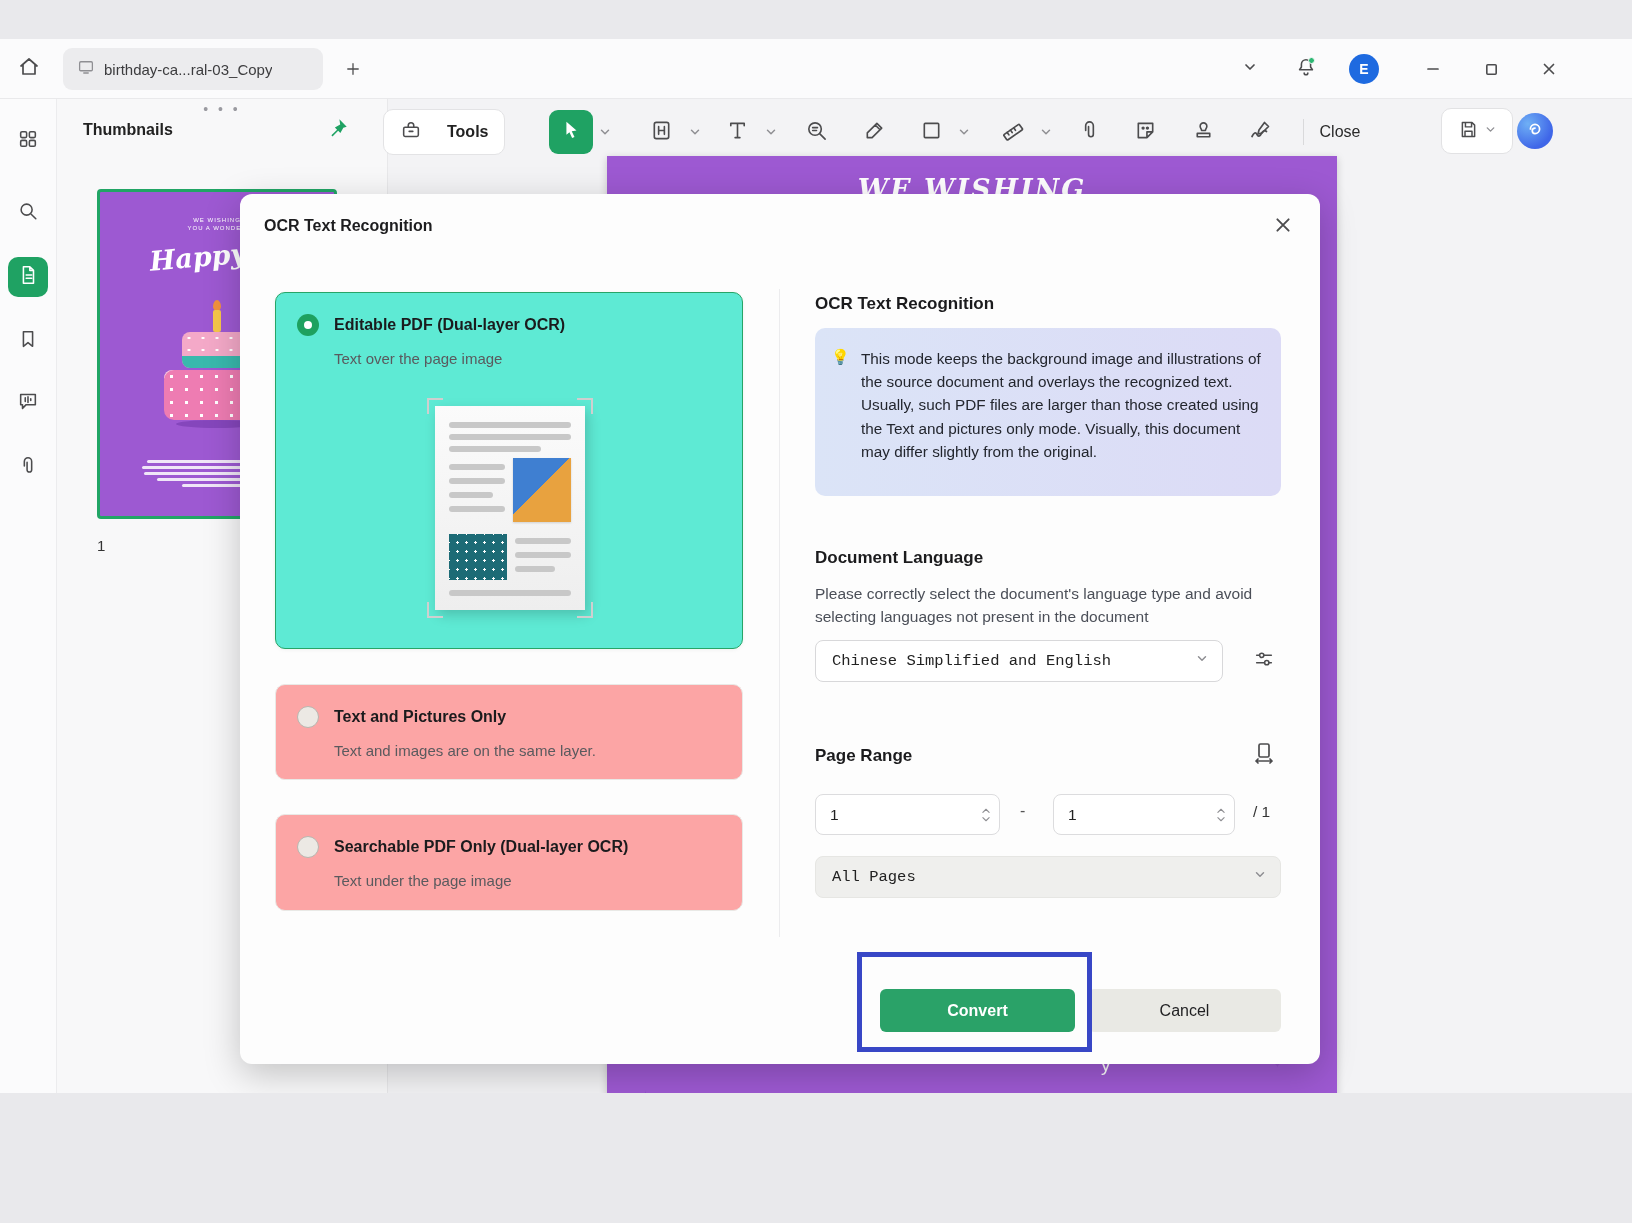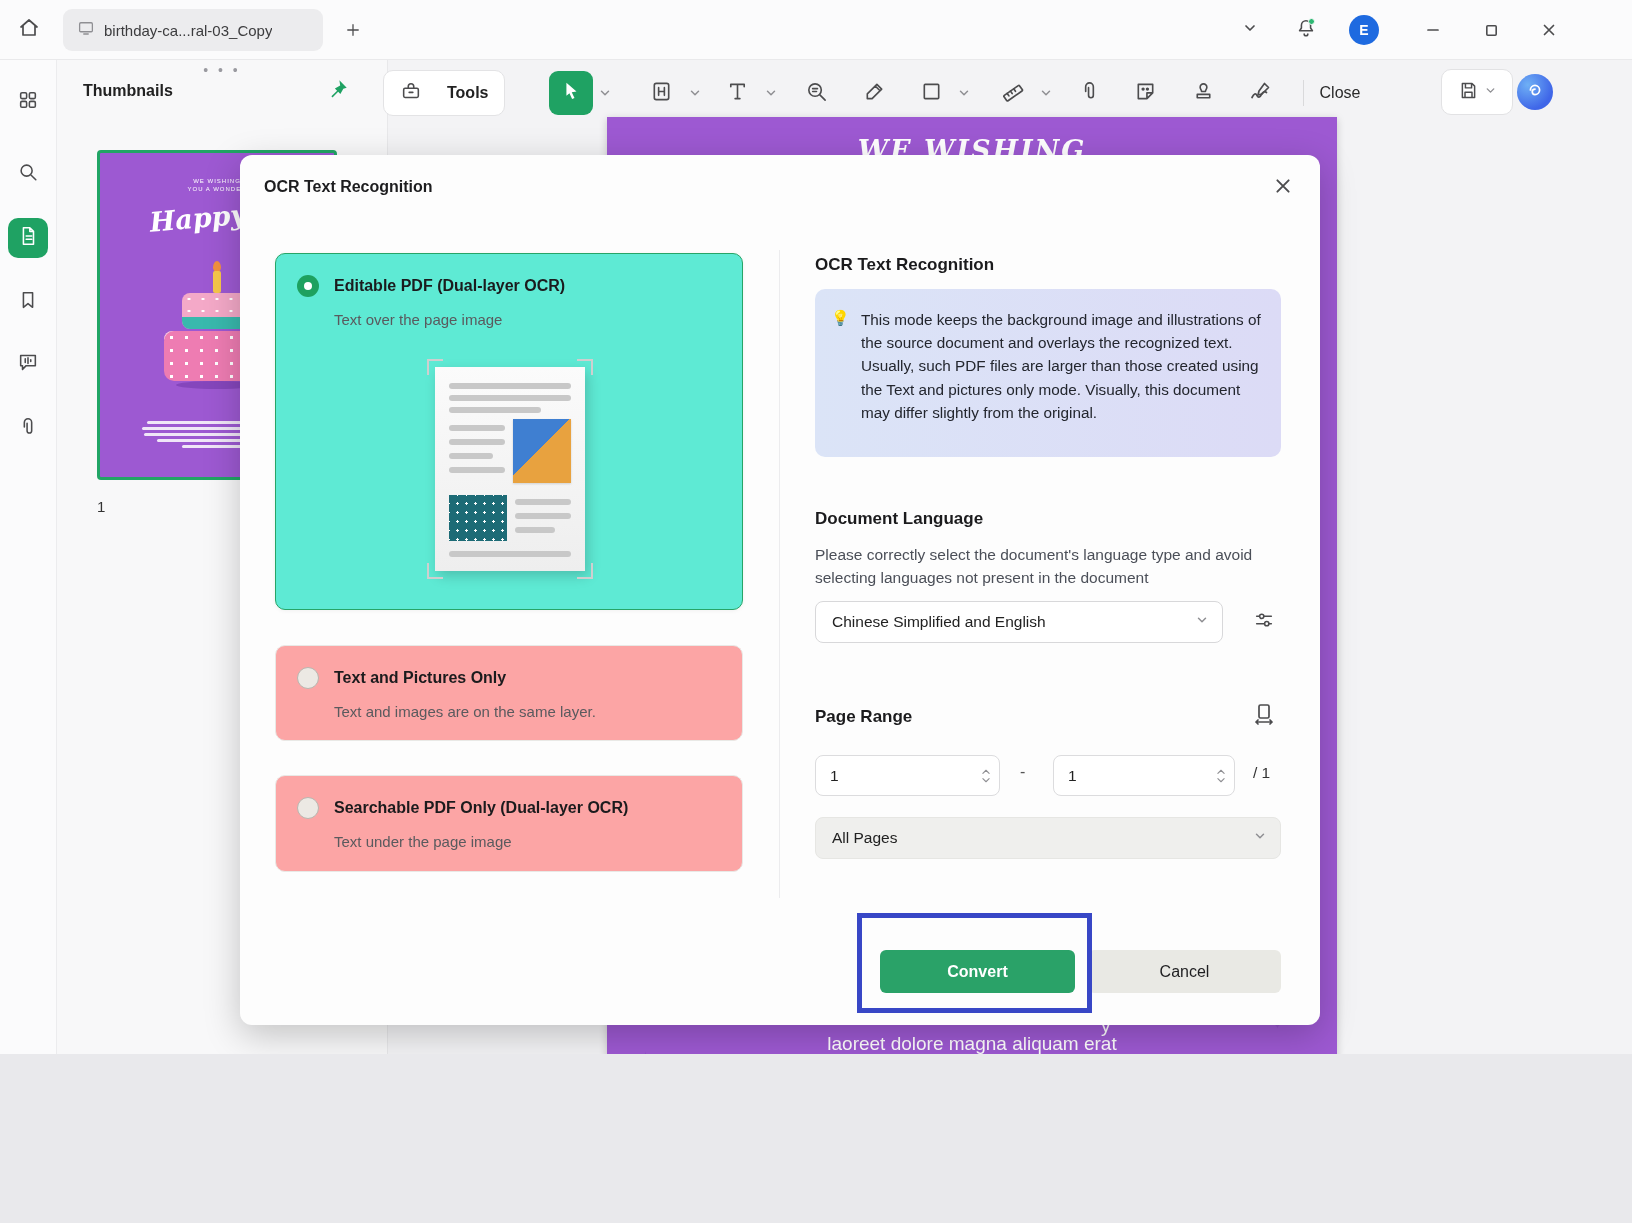--- a/index.html
+++ b/index.html
@@ -1,18 +1,18 @@
 <!DOCTYPE html>
 <html><head>
 <meta charset="utf-8">
 <style>
   * { margin:0; padding:0; box-sizing:border-box; }
   html,body { background:#e9e9ec; }
   body { font-family:"Liberation Sans", sans-serif; }
-  .app { position:relative; width:1632px; height:1054px; background:#f3f3f5; overflow:hidden; }
+  .app { position:relative; width:1632px; height:1054px; background:#f3f3f5; overflow:hidden;margin-top:39px; }
 
   
   .titlebar { position:absolute; left:0; top:0; right:0; height:60px; background:#fbfbfc; border-bottom:1px solid #e9e9eb; z-index:5; }
   .home-btn { position:absolute; left:10px; top:12px; width:38px; height:36px; display:flex; align-items:center; justify-content:center; border-radius:8px; }
   .doc-tab { position:absolute; left:63px; top:9px; width:260px; height:42px; background:#ececee; border-radius:9px; display:flex; align-items:center; gap:9px; padding:0 14px; }
   .doc-tab .tab-label { font-size:15px; color:#3c3c3e; white-space:nowrap; overflow:hidden; }
   .tab-add { position:absolute; left:338px; top:15px; width:30px; height:30px; display:flex; align-items:center; justify-content:center; border-radius:6px; }
   .tb-ic { position:absolute; top:16px; width:28px; height:28px; display:flex; align-items:center; justify-content:center; border-radius:6px; }
   .avatar { position:absolute; left:1349px; top:15px; width:30px; height:30px; border-radius:50%; background:#1e6ae0; color:#fff; font-size:14px; font-weight:700; display:flex; align-items:center; justify-content:center; }
   .bell-dot { position:absolute; right:2px; top:1px; width:7px; height:7px; border-radius:50%; background:#2db873; border:1.5px solid #fbfbfc; }
@@ -84,21 +84,21 @@
   .imgblk { position:absolute; left:78px; top:52px; width:58px; height:64px; background:linear-gradient(135deg,#3f7fd1 0 46%, #e8a23f 46% 100%); box-shadow:0 1px 2px rgba(0,0,0,.15); }
   .tblblk { position:absolute; left:14px; top:128px; width:58px; height:46px; background:#1d6b76; background-image:radial-gradient(#ffffff 1px, transparent 1.2px); background-size:9px 9px; background-position:4px 4px; }
   .col-div { position:absolute; left:539px; top:95px; width:1px; height:648px; background:#ececee; }
   .right-col { position:absolute; left:575px; top:0; width:466px; height:100%; }
   .rc-heading { position:absolute; left:0; top:100px; font-size:17px; font-weight:700; color:#1b1b1d; }
   .info-box { position:absolute; left:0; top:134px; width:466px; height:168px; border-radius:10px; background:linear-gradient(90deg,#dbe4f7,#dcdbf6); }
   .bulb { position:absolute; left:16px; top:20px; font-size:15px; }
   .info-text { position:absolute; left:46px; top:19px; right:16px; font-size:15.3px; line-height:23.2px; color:#23262e; }
   .lang-heading { position:absolute; left:0; top:354px; font-size:17px; font-weight:700; color:#1b1b1d; }
   .lang-hint { position:absolute; left:0; top:388px; width:466px; font-size:15.5px; line-height:23px; color:#4b4f58; }
-  .select { position:absolute; border-radius:8px; display:flex; align-items:center; padding:0 16px; font-size:15.5px; color:#222; }
+  .select { position:absolute; border-radius:8px; display:flex; align-items:center; padding:0 16px; font-size:15.5px; color:#222;font-family:Liberation Mono, monospace; }
   .lang-select { left:0; top:446px; width:408px; height:42px; background:#fff; border:1px solid #d8d8da; }
   .select .sel-chev { position:absolute; right:13px; top:50%; transform:translateY(-50%); }
   .adv-btn { position:absolute; left:434px; top:452px; width:30px; height:30px; display:flex; align-items:center; justify-content:center; }
   .pr-heading { position:absolute; left:0; top:552px; font-size:17px; font-weight:700; color:#1b1b1d; }
   .pr-btn { position:absolute; left:434px; top:546px; width:30px; height:30px; display:flex; align-items:center; justify-content:center; }
   .num-wrap { position:absolute; top:600px; height:41px; border:1px solid #dcdcde; border-radius:8px; background:#fff; }
   .num-wrap input { position:absolute; inset:0; border:none; outline:none; background:transparent; padding:0 30px 0 14px; font-size:15.5px; color:#222; font-family:"Liberation Sans",sans-serif; width:100%; height:100%; }
   .stepper { position:absolute; right:8px; top:50%; transform:translateY(-50%); display:flex; flex-direction:column; gap:2px; }
   .range-dash { position:absolute; left:205px; top:608px; font-size:16px; color:#555; }
   .range-total { position:absolute; left:438px; top:609px; font-size:15.5px; color:#333; }
@@ -380,21 +380,20 @@
     <div class="page-heading">WE WISHING</div>
     <span class="star" style="left:40px; top:60px; font-size:14px;">✦</span>
     <span class="star" style="left:690px; top:210px; font-size:12px;">✦</span>
     <span class="star" style="left:700px; top:560px; font-size:16px;">✦</span>
     <span class="star" style="left:30px; top:930px; font-size:20px;">✦</span>
     <span class="star" style="left:95px; top:975px; font-size:12px;">✦</span>
     <span class="star" style="left:590px; top:955px; font-size:24px;">✦</span>
     <span class="star" style="left:665px; top:900px; font-size:13px;">✦</span>
     <span class="star" style="left:250px; top:965px; font-size:11px;">✦</span>
     <div class="page-partial">y</div>
-    <div class="page-b1">laoreet dolore magna aliquam erat</div>
     <div class="page-b2">volutpat.</div>
   </div>
 
   <div class="dialog">
     <div class="dlg-title">OCR Text Recognition</div>
     <div class="dlg-close">
       <span><svg class="ic" width="18" height="18" viewBox="0 0 16 16">
             <path d="M3 3 L13 13 M13 3 L3 13"></path>
           </svg></span>
     </div>

